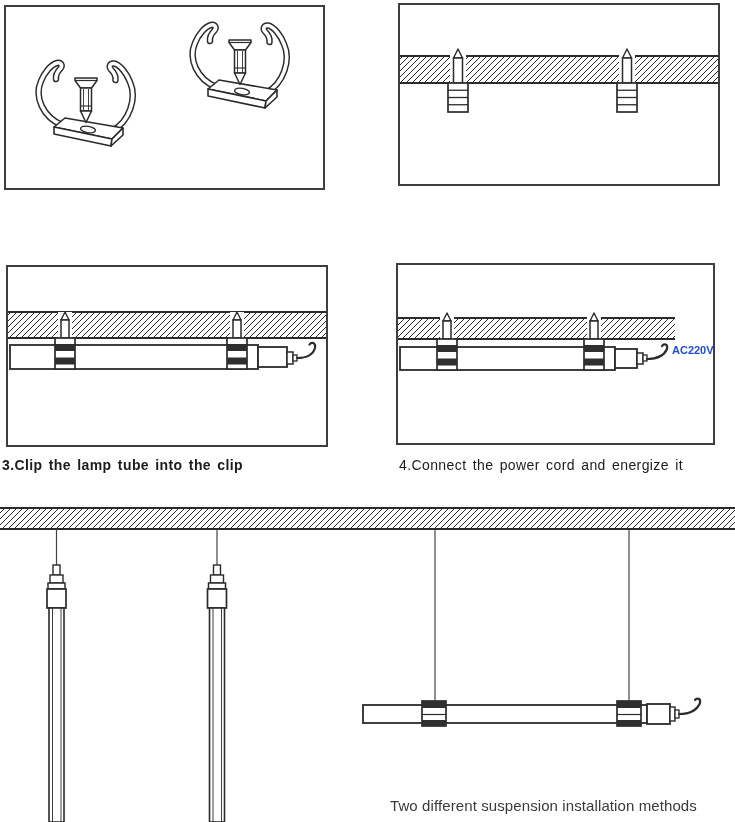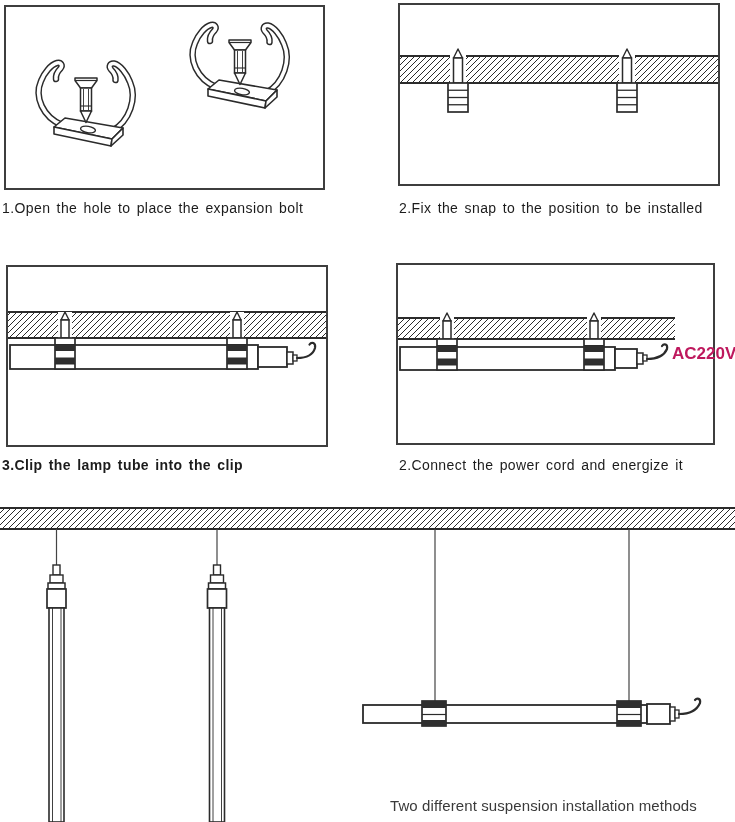--- a/index.html
+++ b/index.html
@@ -11,21 +11,21 @@
   #panel2{left:398px;top:3px;width:322px;height:183px;}
   #panel3{left:6px;top:265px;width:322px;height:182px;}
   #panel4{left:396px;top:263px;width:319px;height:182px;}
   .caption{position:absolute;font-size:14px;color:#1c1c1c;letter-spacing:0.4px;word-spacing:2px;
            white-space:nowrap;line-height:1.2;}
   #cap1{left:2px;top:200px;}
   #cap2{left:399px;top:200px;}
   #cap3{left:2px;top:457px;font-weight:bold;}
   #cap4{left:399px;top:457px;}
   #capBottom{left:362px;top:797px;font-size:15px;color:#3a3a3a;letter-spacing:0.1px;word-spacing:normal;margin-left:28px;}
-  #voltage{position:absolute;left:672px;top:344px;font-size:17px;font-weight:700;color:#be185d;
+  #voltage{position:absolute;left:672px;top:344px;font-size:11px;font-weight:700;color:#1d4ed8;
            background:transparent;z-index:5;white-space:nowrap;}
   #bottomScene{position:absolute;left:0;top:495px;}
 </style>
 </head>
 <body>
 
 <div class="canvas">
 
   <div class="panel" id="panel1">
     <svg viewBox="0 0 317 181" width="317" height="181">
@@ -54,21 +54,20 @@
             <line x1="60.5" y1="38" x2="60.5" y2="59" stroke="#2b2b2b" stroke-width="0.9"></line>
             <line x1="52.5" y1="55" x2="63.5" y2="55" stroke="#2b2b2b" stroke-width="1.1"></line>
             <path d="M 52.5,60 L 63.5,60 L 58,71.5 Z" fill="#ffffff" stroke="#2b2b2b" stroke-width="1.5" stroke-linejoin="round"></path>
           </g>
         </g>
       </defs>
       <use href="#springclip" transform="translate(22,44)"></use>
       <use href="#springclip" transform="translate(176,6)"></use>
     </svg>
   </div>
-  <div class="caption" id="cap1">1.Open the hole to place the expansion bolt</div>
 
   <div class="panel" id="panel2">
     <svg viewBox="0 0 318 179" width="318" height="179">
       <defs>
         <pattern id="hatch-p2" patternUnits="userSpaceOnUse" width="6" height="6">
           <path d="M0,6 l6,-6 M-1.5,1.5 l3,-3 M4.5,7.5 l3,-3" stroke="#2b2b2b" stroke-width="1" fill="none"></path>
         </pattern>
         <g id="boltclip2">
           <rect x="-8" y="-36" width="16" height="36" fill="#ffffff"></rect>
           <path d="M -4.5,-25 L 0,-34 L 4.5,-25 Z" fill="#ffffff" stroke="#2b2b2b" stroke-width="1.4" stroke-linejoin="round"></path>
@@ -81,21 +80,20 @@
       </defs>
       <g>
         <rect x="0" y="51" width="318" height="27" fill="url(#hatch-p2)"></rect>
         <line x1="0" y1="51" x2="318" y2="51" stroke="#2b2b2b" stroke-width="2"></line>
         <line x1="0" y1="78" x2="318" y2="78" stroke="#2b2b2b" stroke-width="2"></line>
       </g>
       <use href="#boltclip2" transform="translate(58,78)"></use>
       <use href="#boltclip2" transform="translate(227,78)"></use>
     </svg>
   </div>
-  <div class="caption" id="cap2">2.Fix the snap to the position to be installed</div>
 
   <div class="panel" id="panel3">
     <svg viewBox="0 0 318 178" width="318" height="178">
       <defs>
         <pattern id="hatch-p3" patternUnits="userSpaceOnUse" width="6" height="6">
           <path d="M0,6 l6,-6 M-1.5,1.5 l3,-3 M4.5,7.5 l3,-3" stroke="#2b2b2b" stroke-width="1" fill="none"></path>
         </pattern>
         <g id="boltclip3">
           <rect x="-7" y="-26" width="14" height="26" fill="#ffffff"></rect>
           <path d="M -4,-18 L 0,-26 L 4,-18 Z" fill="#ffffff" stroke="#2b2b2b" stroke-width="1.4" stroke-linejoin="round"></path>
@@ -151,21 +149,21 @@
       <use href="#boltclip4" transform="translate(49,74)"></use>
       <use href="#boltclip4" transform="translate(196,74)"></use>
       <rect x="217" y="84" width="22" height="19" fill="#ffffff" stroke="#2b2b2b" stroke-width="1.8"></rect>
       <g>
         <rect x="239" y="88" width="6" height="11" fill="#ffffff" stroke="#2b2b2b" stroke-width="1.5"></rect>
         <rect x="245" y="90" width="4" height="6" fill="#ffffff" stroke="#2b2b2b" stroke-width="1.3"></rect>
       </g>
       <path d="M 249,94 C 259,94 266,91 269,84 C 270,79 266,78 264,81" fill="none" stroke="#2b2b2b" stroke-width="2.2" stroke-linecap="round"></path>
     </svg>
   </div>
-  <div class="caption" id="cap4">2.Connect the power cord and energize it</div>
+  <div class="caption" id="cap4">4.Connect the power cord and energize it</div>
   <span id="voltage">AC220V</span>
 
   <svg id="bottomScene" viewBox="0 0 735 327" width="735" height="327">
     <defs>
       <pattern id="hatch-b" patternUnits="userSpaceOnUse" width="6" height="6">
         <path d="M0,6 l6,-6 M-1.5,1.5 l3,-3 M4.5,7.5 l3,-3" stroke="#2b2b2b" stroke-width="1" fill="none"></path>
       </pattern>
       <g id="vtube">
         <line x1="0" y1="0" x2="0" y2="36" stroke="#444444" stroke-width="1.2"></line>
         <rect x="-3.5" y="36" width="7" height="10" fill="#ffffff" stroke="#2b2b2b" stroke-width="1.4"></rect>

